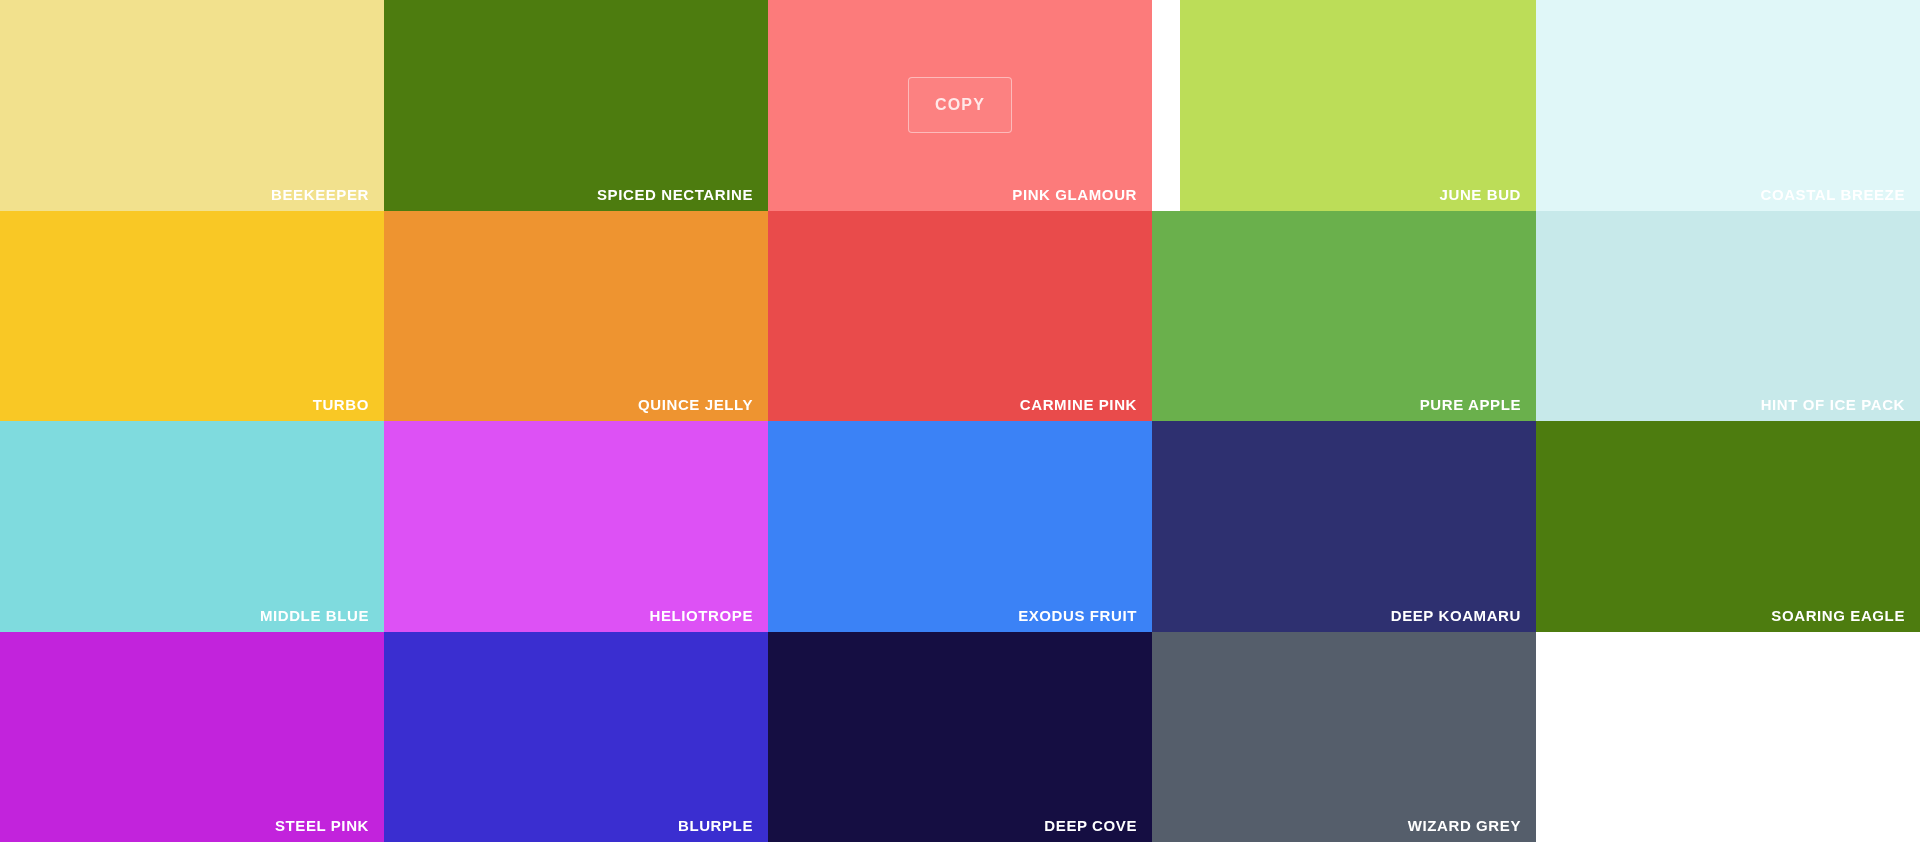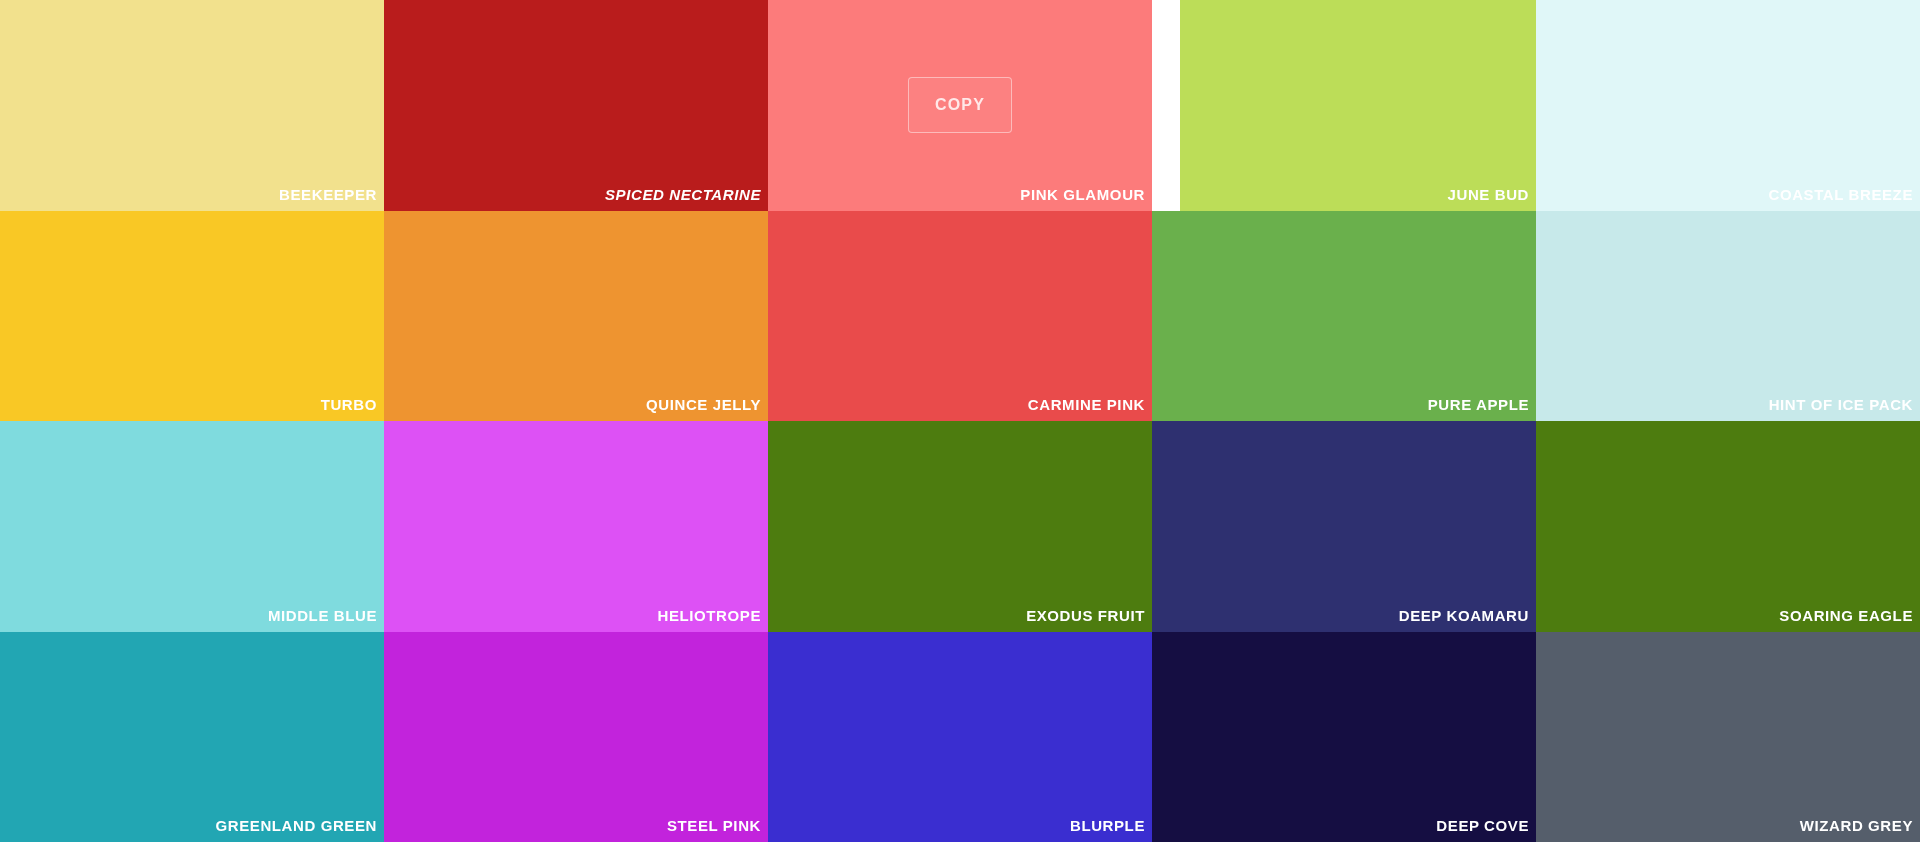--- a/index.html
+++ b/index.html
@@ -24,21 +24,21 @@
   .swatch {
     position: relative;
     overflow: hidden;
     cursor: pointer;
   }
 
   .swatch-label {
     position: absolute;
     right: 0px;
     bottom: 9px;
-    padding-right: 7px;
+    padding-right: 15px;
     color: #ffffff;
     font-family: "Liberation Sans", sans-serif;
     font-size: 15px;
     font-weight: bold;
     letter-spacing: 0.6px;
     line-height: 1;
     white-space: nowrap;
     text-align: right;
     text-transform: uppercase;
     user-select: none;
@@ -69,21 +69,21 @@
     cursor: pointer;
   }
 </style>
 </head>
 <body>
 
 <div id="palette-grid">
     <div class="swatch" style="background-color: rgb(242, 225, 141);">
       <div class="swatch-label">BEEKEEPER</div>
     </div>
-    <div class="swatch" style="background-color: #b91c1c; font-style: italic;">
+    <div class="swatch" style="background-color: #4d7c0f;">
       <div class="swatch-label">SPICED NECTARINE</div>
     </div>
     <div class="swatch" style="background-color: rgb(252, 123, 123);">
       <div class="copy-button">COPY</div>
       <div class="swatch-label">PINK GLAMOUR</div>
     </div>
     <div class="swatch" style="background-color: rgb(188, 221, 88); margin-left: 28px;">
       <div class="swatch-label">JUNE BUD</div>
     </div>
     <div class="swatch" style="background-color: rgb(224, 247, 248);">
@@ -103,31 +103,28 @@
     </div>
     <div class="swatch" style="background-color: rgb(199, 233, 234);">
       <div class="swatch-label">HINT OF ICE PACK</div>
     </div>
     <div class="swatch" style="background-color: rgb(127, 219, 222);">
       <div class="swatch-label">MIDDLE BLUE</div>
     </div>
     <div class="swatch" style="background-color: rgb(221, 81, 245);">
       <div class="swatch-label">HELIOTROPE</div>
     </div>
-    <div class="swatch" style="background-color: #4d7c0f;">
+    <div class="swatch" style="background-color: #3b82f6;">
       <div class="swatch-label">EXODUS FRUIT</div>
     </div>
     <div class="swatch" style="background-color: rgb(46, 48, 112);">
       <div class="swatch-label">DEEP KOAMARU</div>
     </div>
     <div class="swatch" style="background-color: #4d7c0f;">
       <div class="swatch-label">SOARING EAGLE</div>
-    </div>
-    <div class="swatch" style="background-color: rgb(34, 166, 179);">
-      <div class="swatch-label">GREENLAND GREEN</div>
     </div>
     <div class="swatch" style="background-color: rgb(194, 35, 220);">
       <div class="swatch-label">STEEL PINK</div>
     </div>
     <div class="swatch" style="background-color: rgb(58, 46, 208);">
       <div class="swatch-label">BLURPLE</div>
     </div>
     <div class="swatch" style="background-color: rgb(21, 14, 66);">
       <div class="swatch-label">DEEP COVE</div>
     </div>

